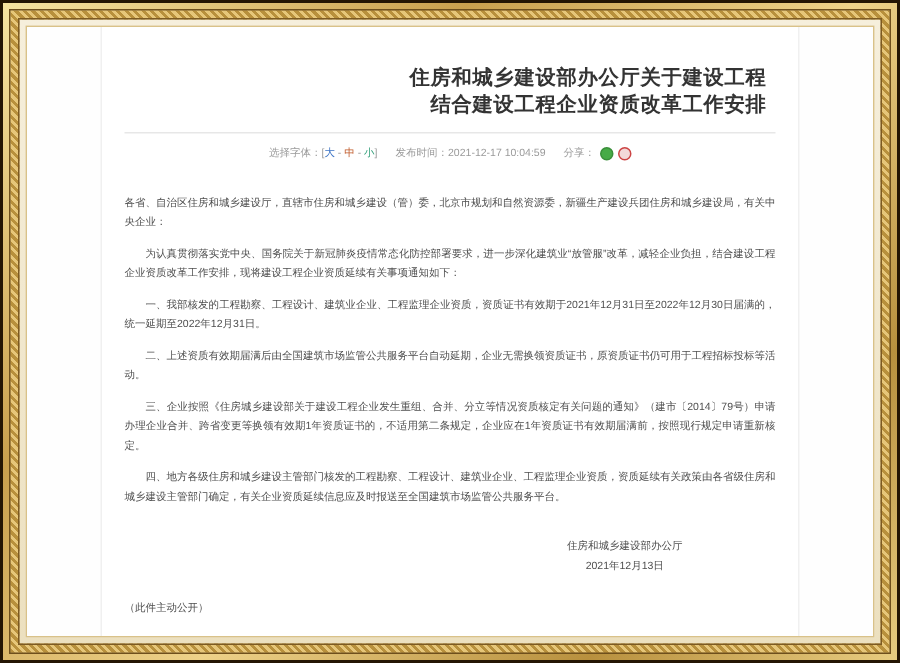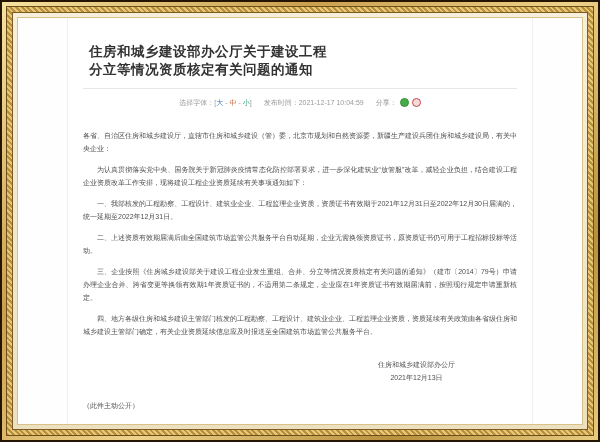--- a/index.html
+++ b/index.html
@@ -33,21 +33,21 @@
     overflow:hidden;
   }
   
   .content-col{
     margin:0 auto;width:466px;height:100%;box-sizing:border-box;
     border-left:1px solid #f0f0f0;border-right:1px solid #f0f0f0;
     padding:0 15px;display:flex;flex-direction:column;overflow:hidden;
     background:#fff;
   }
   h1.title{
-    margin:25px 6px 0;font-size:13.5px;line-height:18px;text-align:left;
+    margin:25px 6px 0;font-size:13.5px;line-height:18px;text-align:right;
     color:#333;font-weight:bold;letter-spacing:.5px;
   }
   .divider{margin-top:9px;border-bottom:1px solid #e7e7e7;height:0;}
   .meta{
     margin-top:8px;display:flex;justify-content:center;align-items:center;
     font-size:7px;color:#9a9a9a;line-height:11px;
   }
   .meta span{white-space:pre;}
   .fs-large{color:#3d74c5;cursor:pointer;}
   .fs-medium{color:#c05a2a;cursor:pointer;}
@@ -72,21 +72,21 @@
 <body>
 
 <div class="frame-outer">
   <div class="frame-band">
     <div class="frame-inner">
       <div class="page">
         <div class="content-col">
 
           <h1 class="title">
             <span>住房和城乡建设部办公厅关于建设工程</span><br>
-            <span>分立等情况资质核定有关问题的通知</span>
+            <span>结合建设工程企业资质改革工作安排</span>
           </h1>
 
           <div class="divider"></div>
 
           <div class="meta">
             <span>选择字体：</span>
             <span>[</span>
             <span class="fs-large">大</span>
             <span> - </span>
             <span class="fs-medium">中</span>

